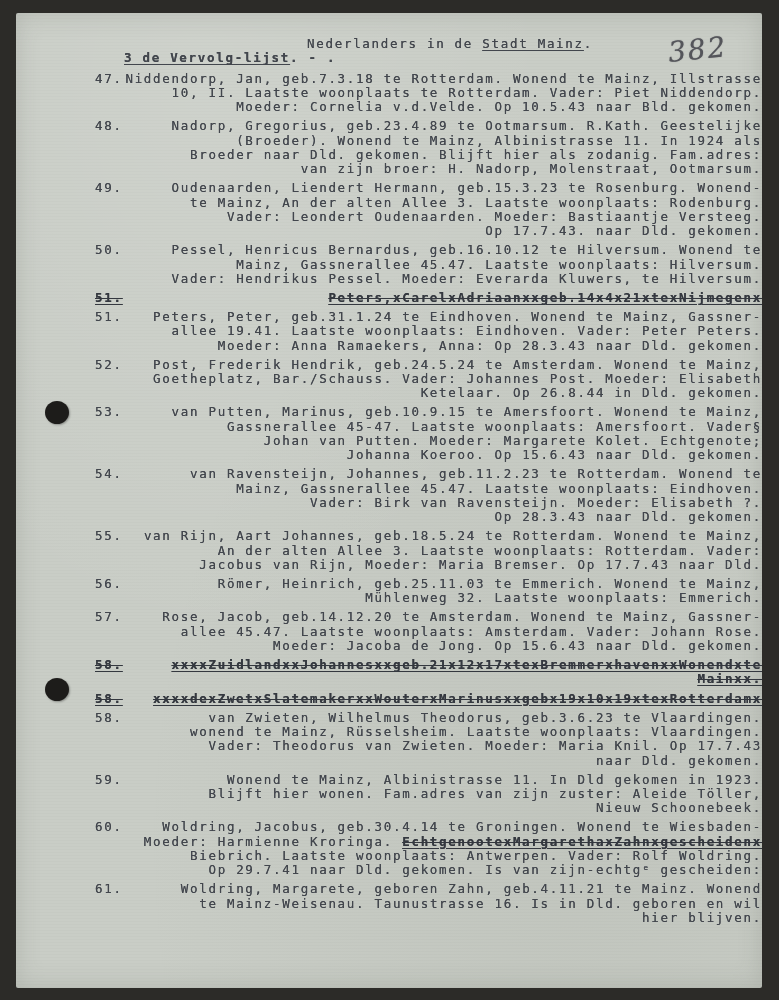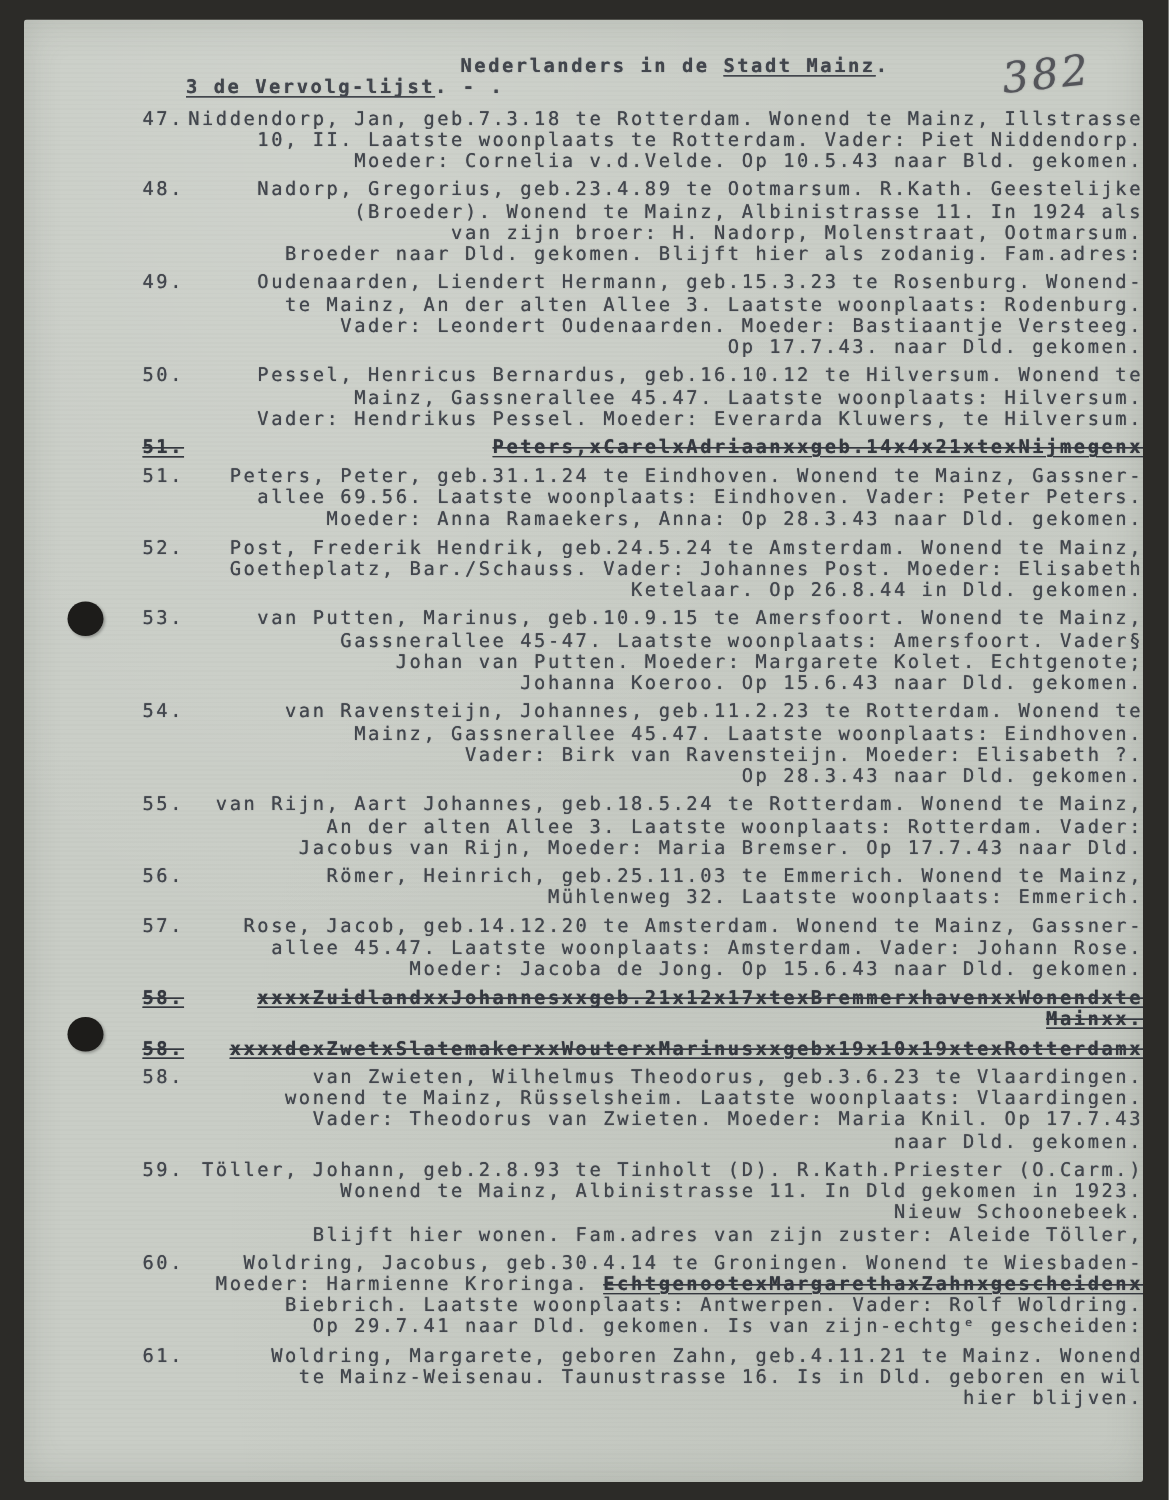--- a/index.html
+++ b/index.html
@@ -26,21 +26,21 @@
     position:absolute;left:0;top:24px;width:100%;
     color:#42464d;
     font-size:12.5px;
     letter-spacing:1.7px;
     line-height:14.3px;
     text-shadow:0 0 0.6px rgba(62,66,74,0.85);
   }
   .title-line{
     white-space:nowrap;
     padding-left:291px;
-    font-weight:bold;
+    font-weight:normal;
   }
   .subtitle-line{
     white-space:nowrap;
     padding-left:108px;
     font-weight:bold;
     text-underline-offset:2px;
   }
   .entries{margin-top:6px;}
   .entry{
     display:flex;
@@ -97,22 +97,22 @@
             <div class="line"><span>Niddendorp, Jan, geb.7.3.18 te Rotterdam. Wonend te Mainz, Illstrasse</span></div>
             <div class="line"><span>10, II. Laatste woonplaats te Rotterdam. Vader: Piet Niddendorp.</span></div>
             <div class="line"><span>Moeder: Cornelia v.d.Velde. Op 10.5.43 naar Bld. gekomen.</span></div>
           </div>
         </div>
         <div class="entry">
           <span class="num">48.</span>
           <div class="etext">
             <div class="line"><span>Nadorp, Gregorius, geb.23.4.89 te Ootmarsum. R.Kath. Geestelijke</span></div>
             <div class="line"><span>(Broeder). Wonend te Mainz, Albinistrasse 11. In 1924 als</span></div>
+            <div class="line"><span>Broeder naar Dld. gekomen. Blijft hier als zodanig. Fam.adres:</span></div>
             <div class="line"><span>van zijn broer: H. Nadorp, Molenstraat, Ootmarsum.</span></div>
-            <div class="line"><span>Broeder naar Dld. gekomen. Blijft hier als zodanig. Fam.adres:</span></div>
           </div>
         </div>
         <div class="entry">
           <span class="num">49.</span>
           <div class="etext">
             <div class="line"><span>Oudenaarden, Liendert Hermann, geb.15.3.23 te Rosenburg. Wonend-</span></div>
             <div class="line"><span>te Mainz, An der alten Allee 3. Laatste woonplaats: Rodenburg.</span></div>
             <div class="line"><span>Vader: Leondert Oudenaarden. Moeder: Bastiaantje Versteeg.</span></div>
             <div class="line"><span>Op 17.7.43. naar Dld. gekomen.</span></div>
           </div>
@@ -128,21 +128,21 @@
         <div class="entry">
           <span class="num struck">51.</span>
           <div class="etext">
             <div class="line"><span class="struck">Peters,xCarelxAdriaanxxgeb.14x4x21xtexNijmegenx</span></div>
           </div>
         </div>
         <div class="entry">
           <span class="num">51.</span>
           <div class="etext">
             <div class="line"><span>Peters, Peter, geb.31.1.24 te Eindhoven. Wonend te Mainz, Gassner-</span></div>
-            <div class="line"><span>allee 69.56. Laatste woonplaats: Eindhoven. Vader: Peter Peters.</span></div>
+            <div class="line"><span>allee 19.41. Laatste woonplaats: Eindhoven. Vader: Peter Peters.</span></div>
             <div class="line"><span>Moeder: Anna Ramaekers, Anna: Op 28.3.43 naar Dld. gekomen.</span></div>
           </div>
         </div>
         <div class="entry">
           <span class="num">52.</span>
           <div class="etext">
             <div class="line"><span>Post, Frederik Hendrik, geb.24.5.24 te Amsterdam. Wonend te Mainz,</span></div>
             <div class="line"><span>Goetheplatz, Bar./Schauss. Vader: Johannes Post. Moeder: Elisabeth</span></div>
             <div class="line"><span>Ketelaar. Op 26.8.44 in Dld. gekomen.</span></div>
           </div>
@@ -206,24 +206,23 @@
           <div class="etext">
             <div class="line"><span>van Zwieten, Wilhelmus Theodorus, geb.3.6.23 te Vlaardingen.</span></div>
             <div class="line"><span>wonend te Mainz, Rüsselsheim. Laatste woonplaats: Vlaardingen.</span></div>
             <div class="line"><span>Vader: Theodorus van Zwieten. Moeder: Maria Knil. Op 17.7.43</span></div>
             <div class="line"><span>naar Dld. gekomen.</span></div>
           </div>
         </div>
         <div class="entry">
           <span class="num">59.</span>
           <div class="etext">
-            <div class="line"><span>Töller, Johann, geb.2.8.93 te Tinholt (D). R.Kath.Priester (O.Carm.)</span></div>
             <div class="line"><span>Wonend te Mainz, Albinistrasse 11. In Dld gekomen in 1923.</span></div>
+            <div class="line"><span>Blijft hier wonen. Fam.adres van zijn zuster: Aleide Töller,</span></div>
             <div class="line"><span>Nieuw Schoonebeek.</span></div>
-            <div class="line"><span>Blijft hier wonen. Fam.adres van zijn zuster: Aleide Töller,</span></div>
           </div>
         </div>
         <div class="entry">
           <span class="num">60.</span>
           <div class="etext">
             <div class="line"><span>Woldring, Jacobus, geb.30.4.14 te Groningen. Wonend te Wiesbaden-</span></div>
             <div class="line"><span>Moeder: Harmienne Kroringa. </span><span class="struck">EchtgenootexMargarethaxZahnxgescheidenx</span></div>
             <div class="line"><span>Biebrich. Laatste woonplaats: Antwerpen. Vader: Rolf Woldring.</span></div>
             <div class="line"><span>Op 29.7.41 naar Dld. gekomen. Is van zijn-echtgᵉ gescheiden:</span></div>
           </div>

